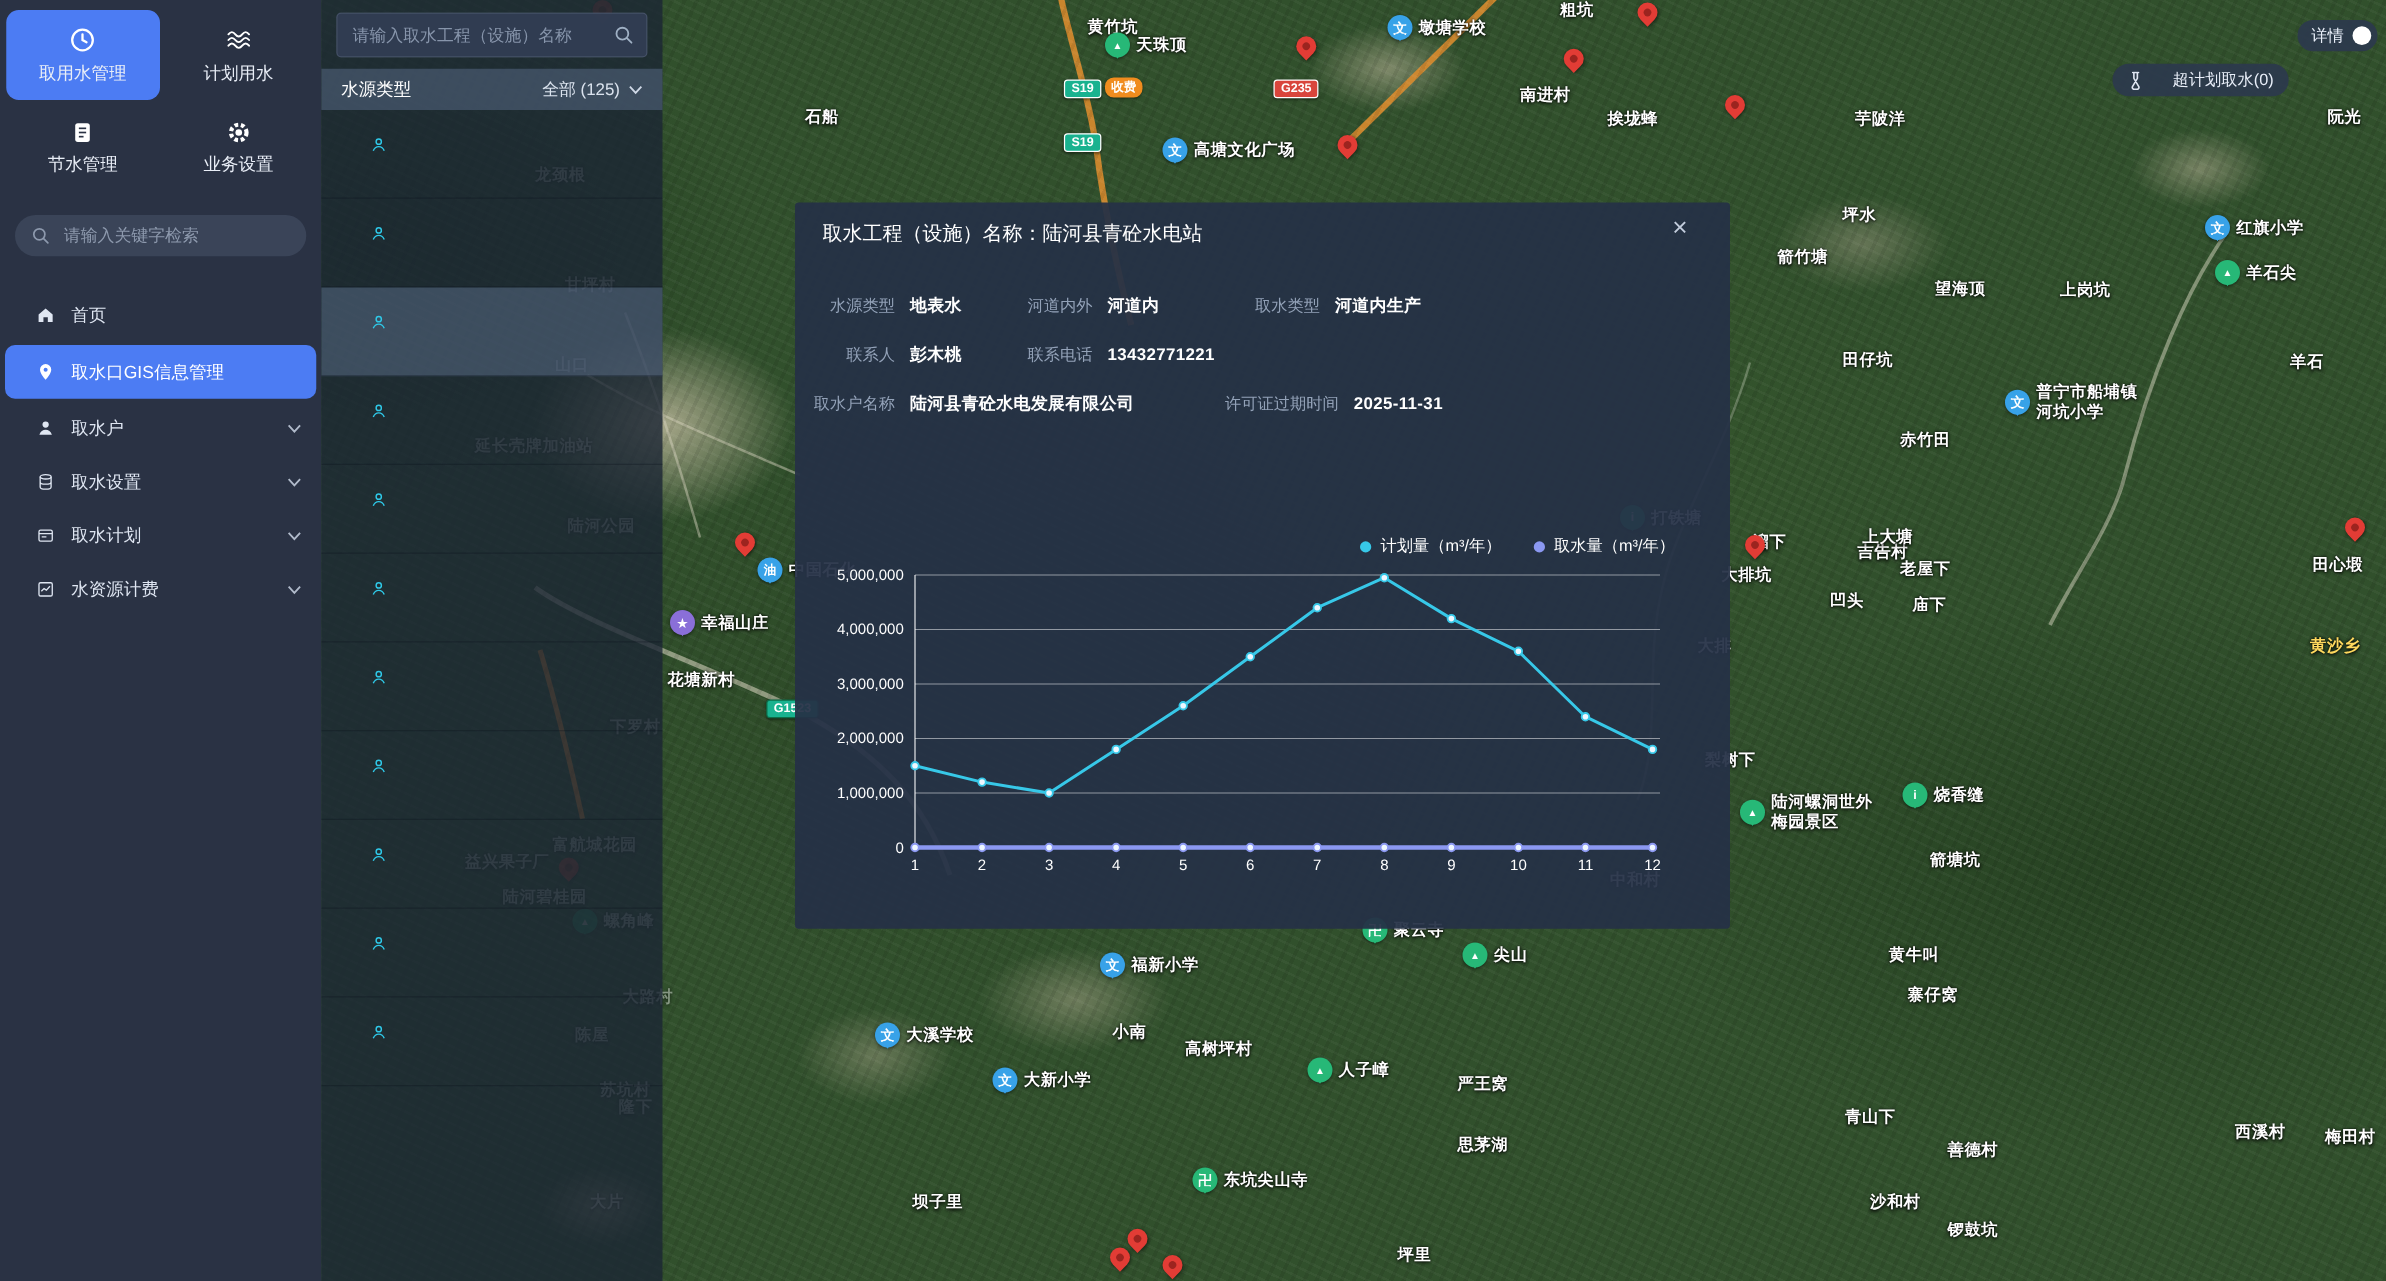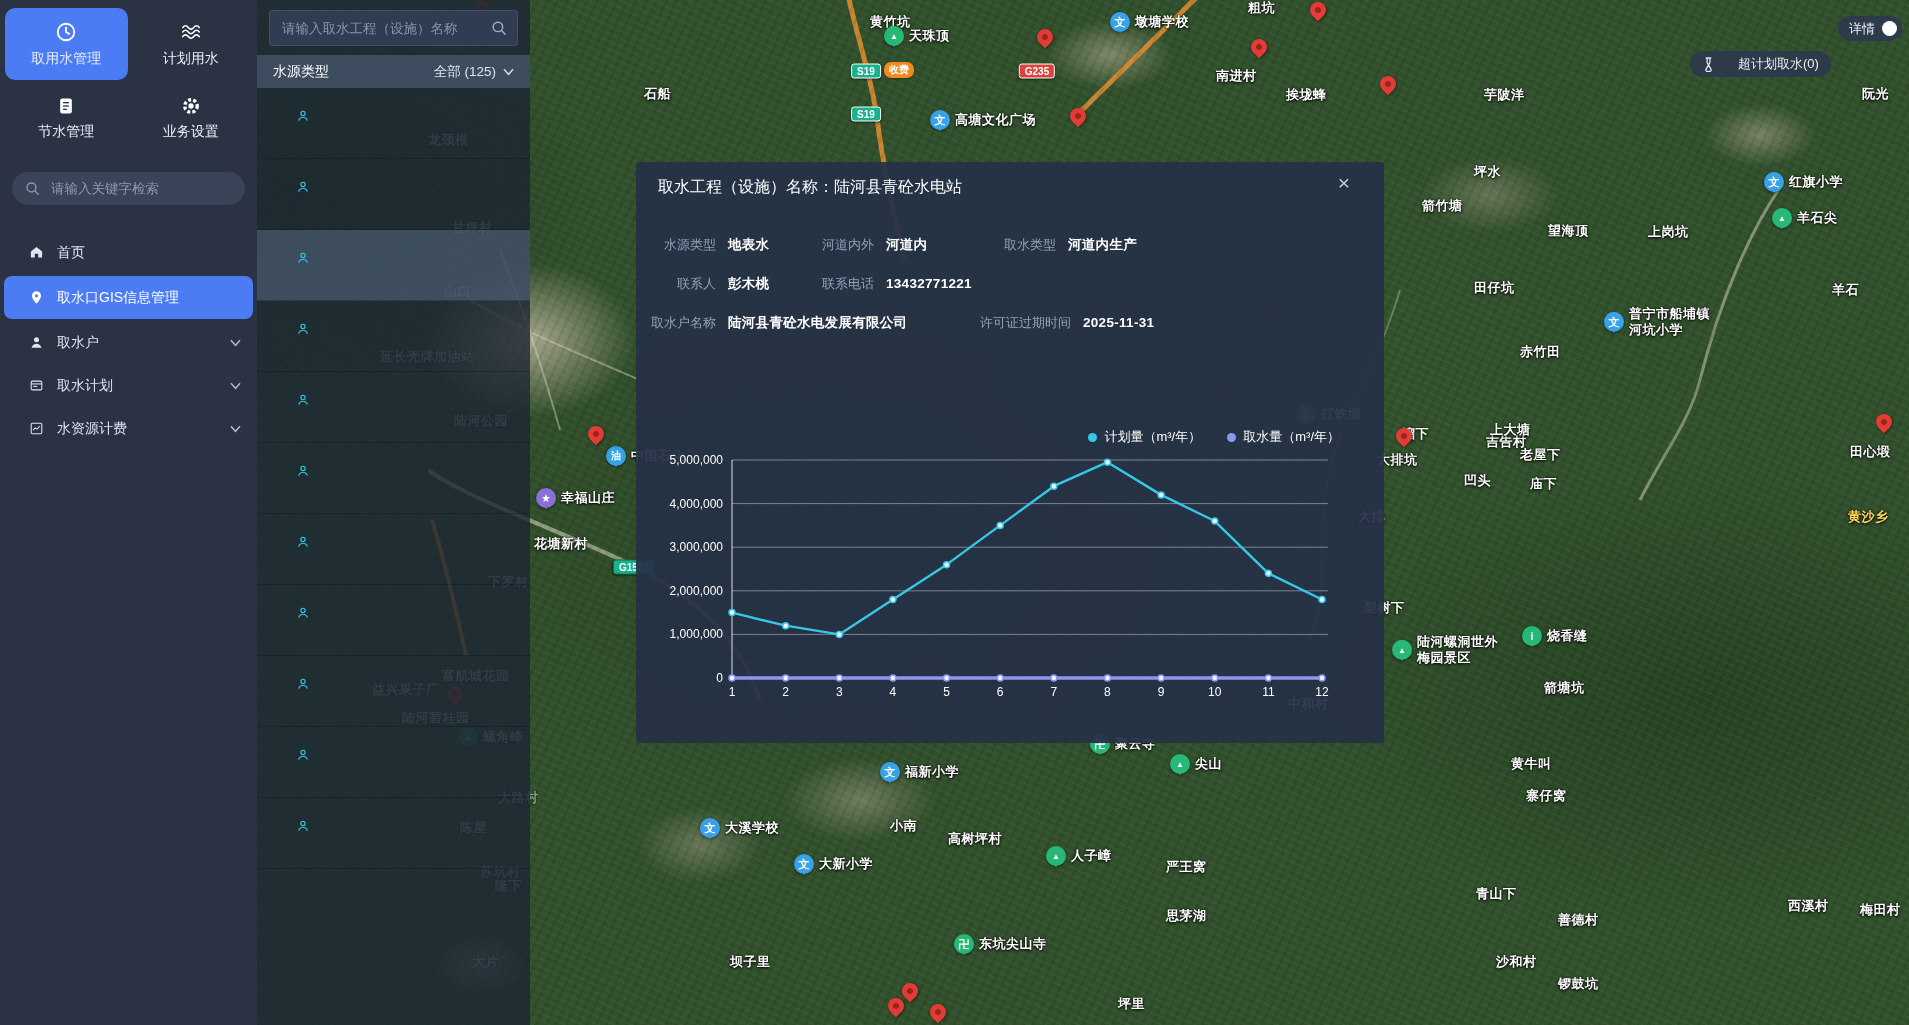--- a/index.html
+++ b/index.html
@@ -794,20 +794,30 @@
             <circle cx="12" cy="9.2" r="2.6" fill="#4c7cf3"></circle>
           </svg>
         <span>取水口GIS信息管理</span>
       </div>
       <div class="menu-item">
         <svg width="15" height="15" viewBox="0 0 24 24">
             <circle cx="12" cy="7.5" r="4" fill="#dfe6f2"></circle>
             <path d="M4 20.5c1.3-4.5 4.4-6.5 8-6.5s6.7 2 8 6.5z" fill="#dfe6f2"></path>
           </svg>
         <span>取水户</span>
+        <svg class="chev" width="11" height="8" viewBox="0 0 12 8">
+            <polyline points="1,1 6,6.5 11,1" fill="none" stroke="#c8d2e2" stroke-width="1.6"></polyline>
+          </svg>
+      </div>
+      <div class="menu-item">
+        <svg width="15" height="15" viewBox="0 0 24 24">
+            <ellipse cx="12" cy="5.5" rx="7" ry="2.8" fill="none" stroke="#dfe6f2" stroke-width="1.7"></ellipse>
+            <path d="M5 5.5v13c0 1.5 3.1 2.8 7 2.8s7-1.3 7-2.8v-13 M5 12c0 1.5 3.1 2.8 7 2.8s7-1.3 7-2.8" fill="none" stroke="#dfe6f2" stroke-width="1.7"></path>
+          </svg>
+        <span>取水设置</span>
         <svg class="chev" width="11" height="8" viewBox="0 0 12 8">
             <polyline points="1,1 6,6.5 11,1" fill="none" stroke="#c8d2e2" stroke-width="1.6"></polyline>
           </svg>
       </div>
       <div class="menu-item">
         <svg width="15" height="15" viewBox="0 0 24 24">
             <rect x="3.5" y="5" width="17" height="14" rx="2" fill="none" stroke="#dfe6f2" stroke-width="1.7"></rect>
             <line x1="3.5" y1="9.5" x2="20.5" y2="9.5" stroke="#dfe6f2" stroke-width="1.7"></line>
             <line x1="7" y1="13.5" x2="13" y2="13.5" stroke="#dfe6f2" stroke-width="1.7"></line>
           </svg>

